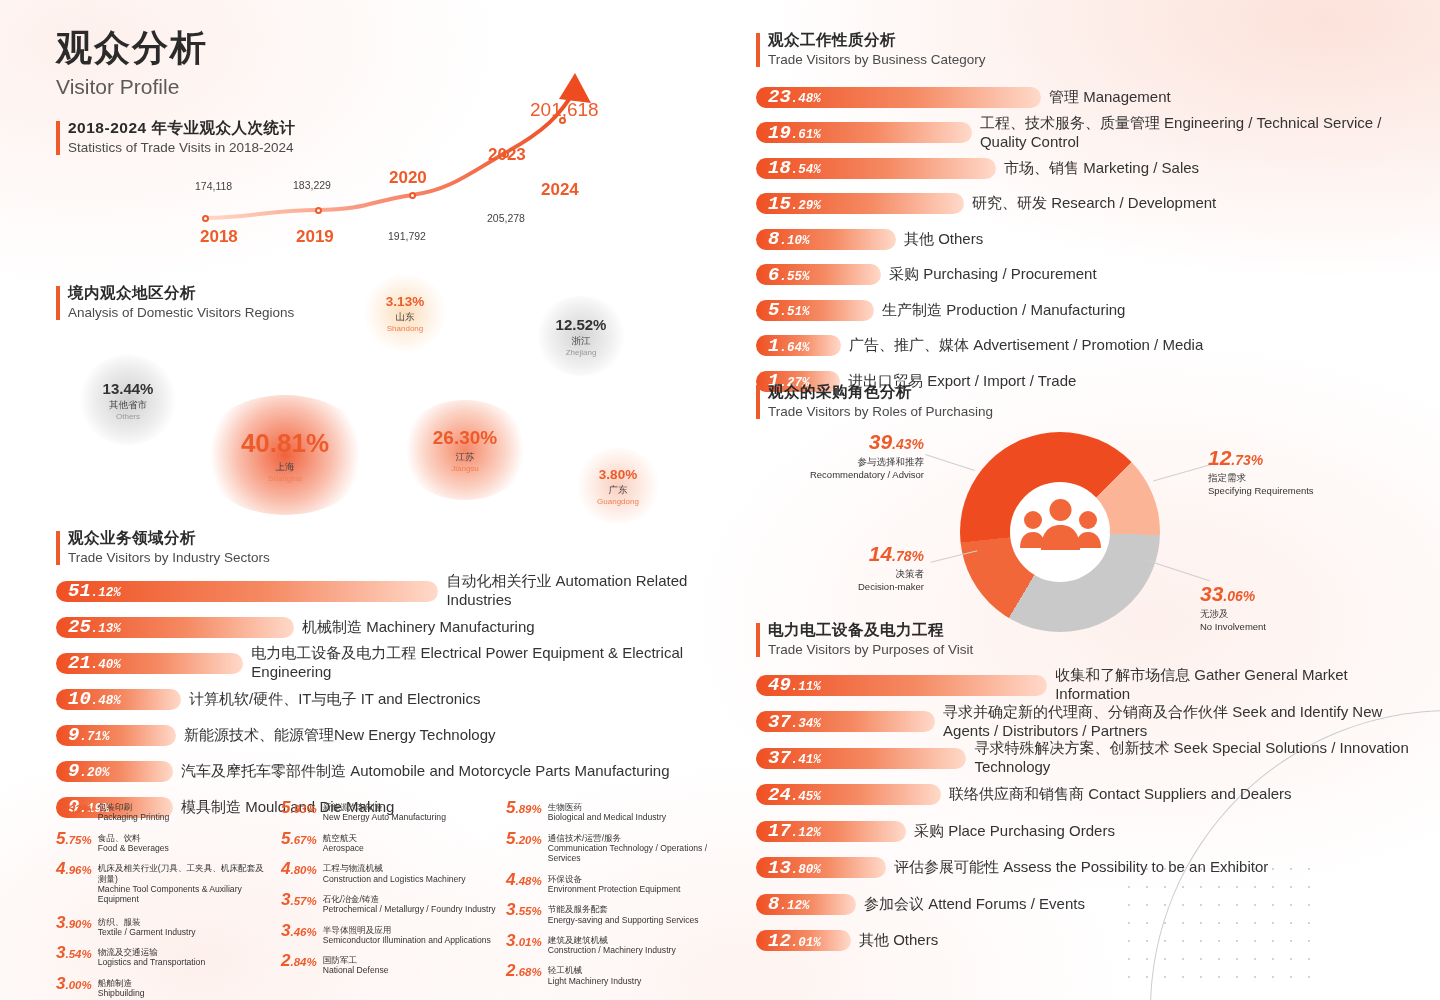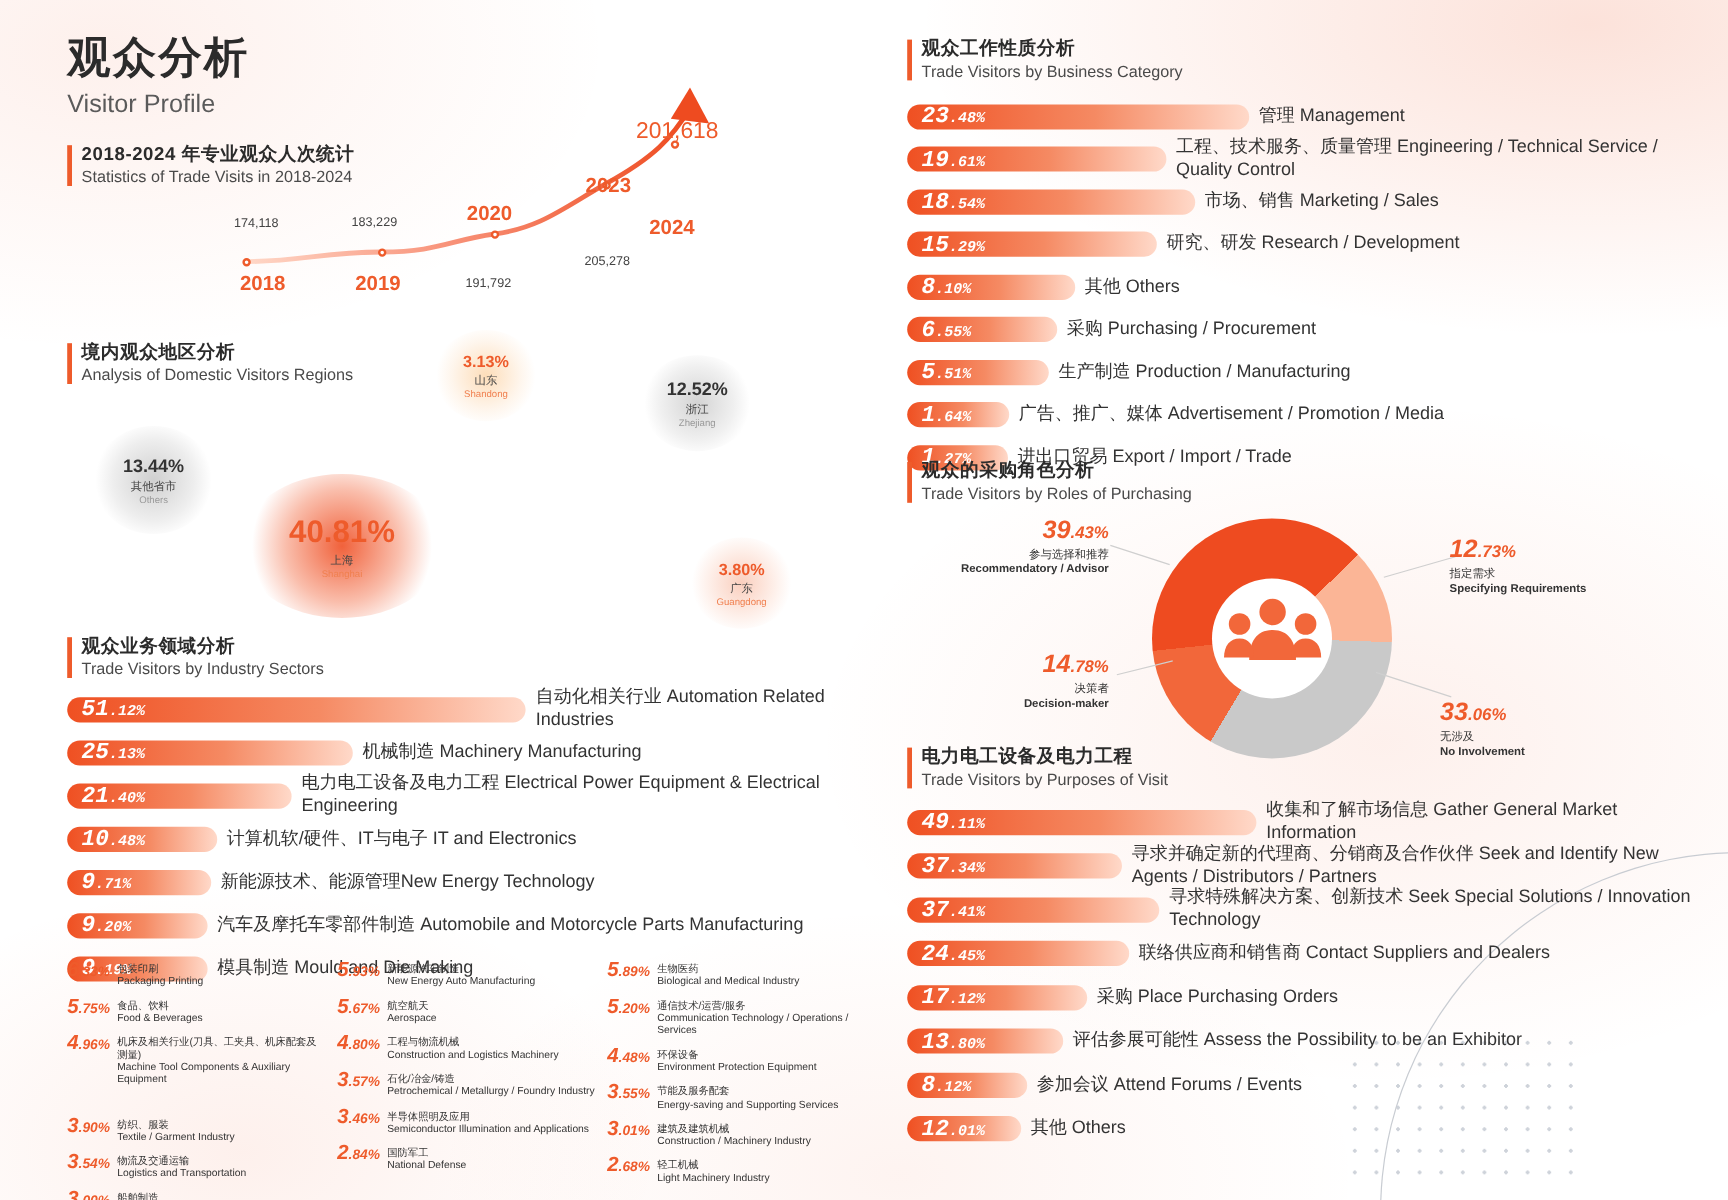--- a/index.html
+++ b/index.html
@@ -81,21 +81,21 @@
 
   
   .donut-wrap { position: absolute; }
   .donut { position: relative; width: 200px; height: 200px; border-radius: 50%; }
   .donut .hole { position: absolute; left: 50px; top: 50px; width: 100px; height: 100px; border-radius: 50%; background: #fff; }
   .donut-lab { position: absolute; }
   .donut-lab .pct { color: #ee5b2b; font-style: italic; white-space: nowrap; }
   .donut-lab .pct .big { font-size: 21px; font-weight: 700; }
   .donut-lab .pct .small { font-size: 14px; font-weight: 700; }
   .donut-lab .cn { font-size: 9.5px; color: #333; margin-top: 2px; }
-  .donut-lab .en { font-size: 9.5px; color: #333; font-weight: bold; }
+  .donut-lab .en { font-size: 9.5px; color: #333; }
   .lead { position: absolute; background: #cfcfcf; height: 1px; }
 </style>
 </head>
 <body>
 
 <div class="page">
   <div class="bg-wash"></div>
   <div class="arc-deco"></div>
   <div class="dots-deco"></div>
 
@@ -145,20 +145,26 @@
     <div class="en">Analysis of Domestic Visitors Regions</div>
   </div>
 
   <div class="blob" style="left:200px; top:395px; width:170px; height:120px;
        background:radial-gradient(circle, rgba(238,70,25,0.85) 0%, rgba(243,110,70,0.45) 45%, rgba(255,255,255,0) 72%);">
     <div class="pct" style="font-size:26px;">40.81%</div>
     <div class="cn">上海</div>
     <div class="en">Shanghai</div>
   </div>
 
+  <div class="blob" style="left:400px; top:400px; width:130px; height:100px;
+       background:radial-gradient(circle, rgba(241,92,45,0.72) 0%, rgba(245,130,90,0.35) 48%, rgba(255,255,255,0) 72%);">
+    <div class="pct" style="font-size:19px;">26.30%</div>
+    <div class="cn">江苏</div>
+    <div class="en">Jiangsu</div>
+  </div>
 
   <div class="blob" style="left:78px; top:355px; width:100px; height:90px;
        background:radial-gradient(circle, rgba(120,120,120,0.35) 0%, rgba(160,160,160,0.18) 50%, rgba(255,255,255,0) 72%);">
     <div class="pct" style="font-size:15px; color:#333;">13.44%</div>
     <div class="cn">其他省市</div>
     <div class="en" style="color:#999;">Others</div>
   </div>
 
   <div class="blob" style="left:535px; top:296px; width:92px; height:80px;
        background:radial-gradient(circle, rgba(120,120,120,0.32) 0%, rgba(160,160,160,0.16) 50%, rgba(255,255,255,0) 72%);">
@@ -240,21 +246,21 @@
             <div>Packaging Printing</div>
           </div>
         </div>
         <div class="mini" style="margin-bottom: 6px;">
           <div class="num"><span class="big">5</span><span class="small">.75%</span></div>
           <div class="lbl">
             <div>食品、饮料</div>
             <div>Food &amp; Beverages</div>
           </div>
         </div>
-        <div class="mini" style="margin-bottom: 23px;">
+        <div class="mini" style="margin-bottom: 8px;">
           <div class="num"><span class="big">4</span><span class="small">.96%</span></div>
           <div class="lbl">
             <div>机床及相关行业(刀具、工夹具、机床配套及测量)</div>
             <div>Machine Tool Components &amp; Auxiliary Equipment</div>
           </div>
         </div>
         <div class="mini" style="margin-bottom: 6px;">
           <div class="num"><span class="big">3</span><span class="small">.90%</span></div>
           <div class="lbl">
             <div>纺织、服装</div>

